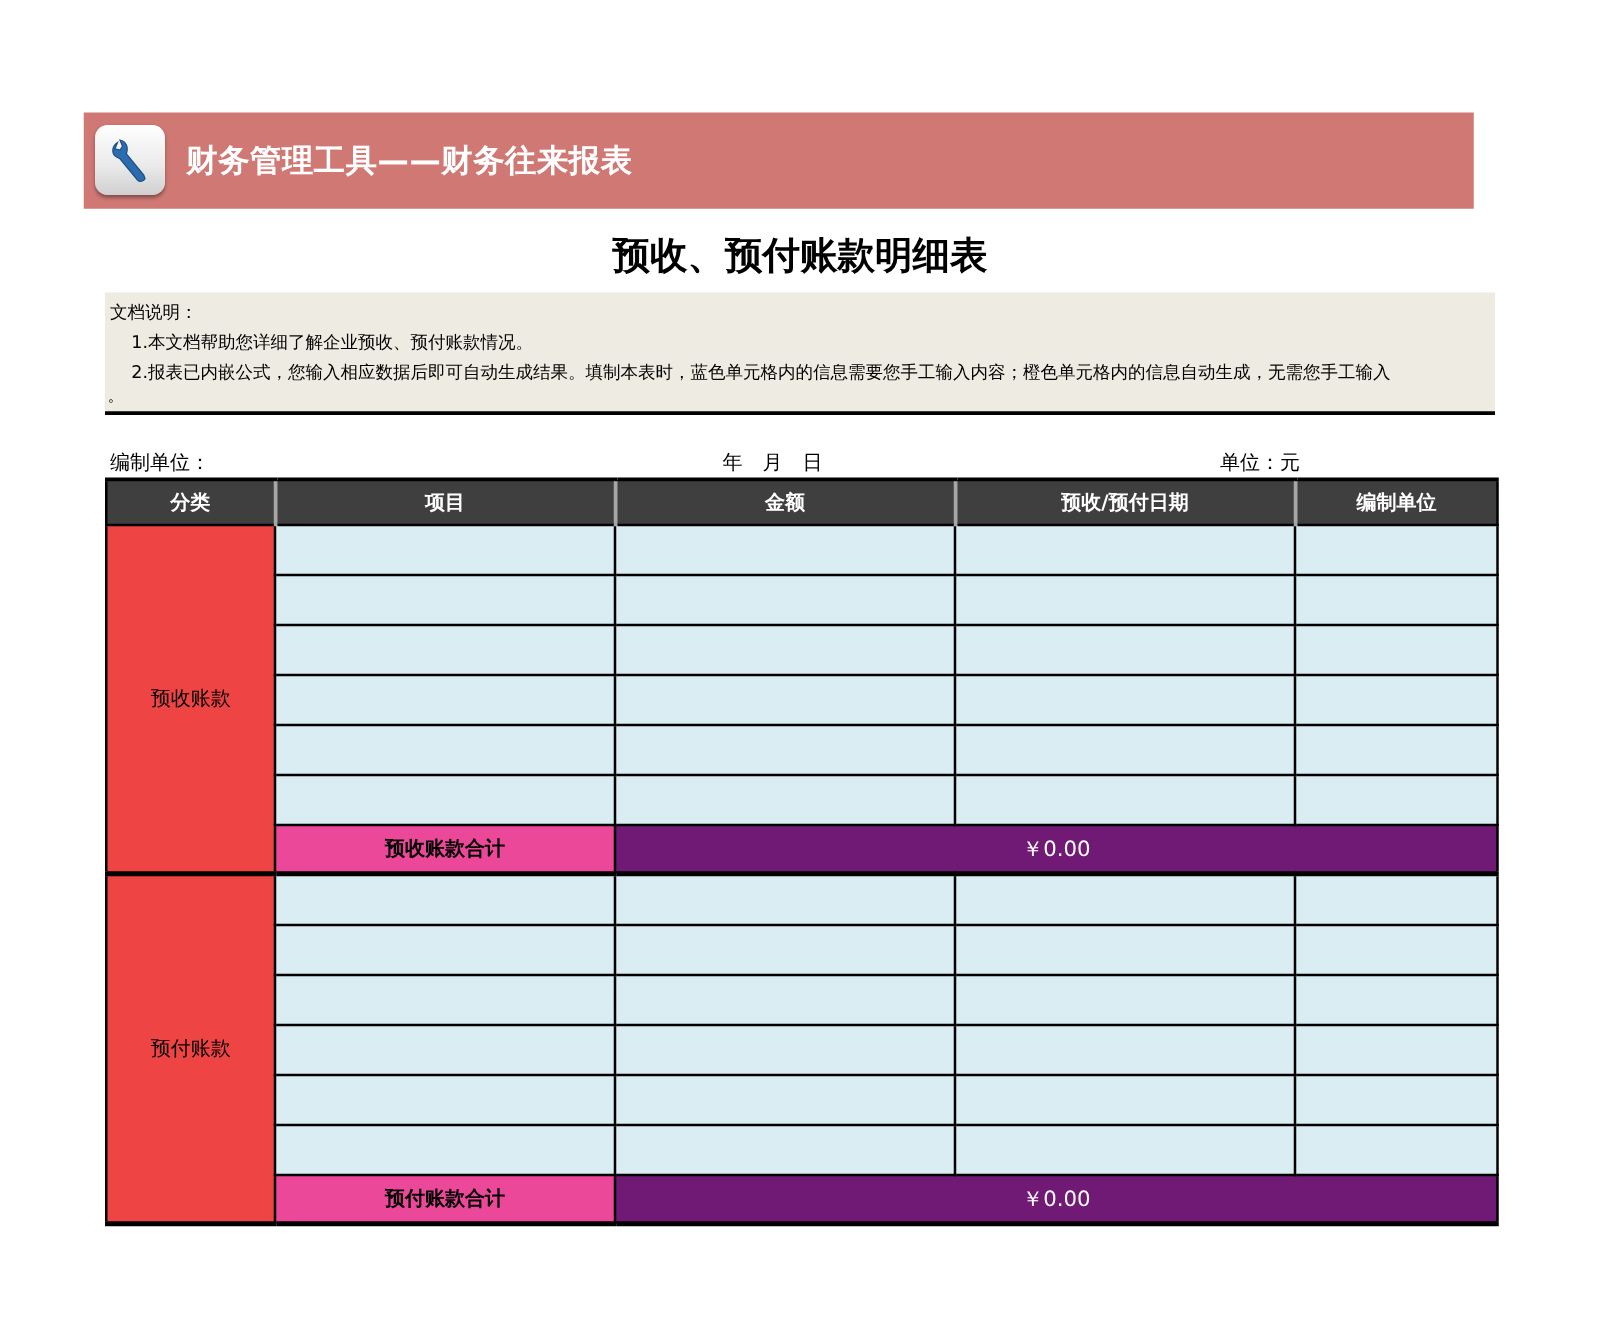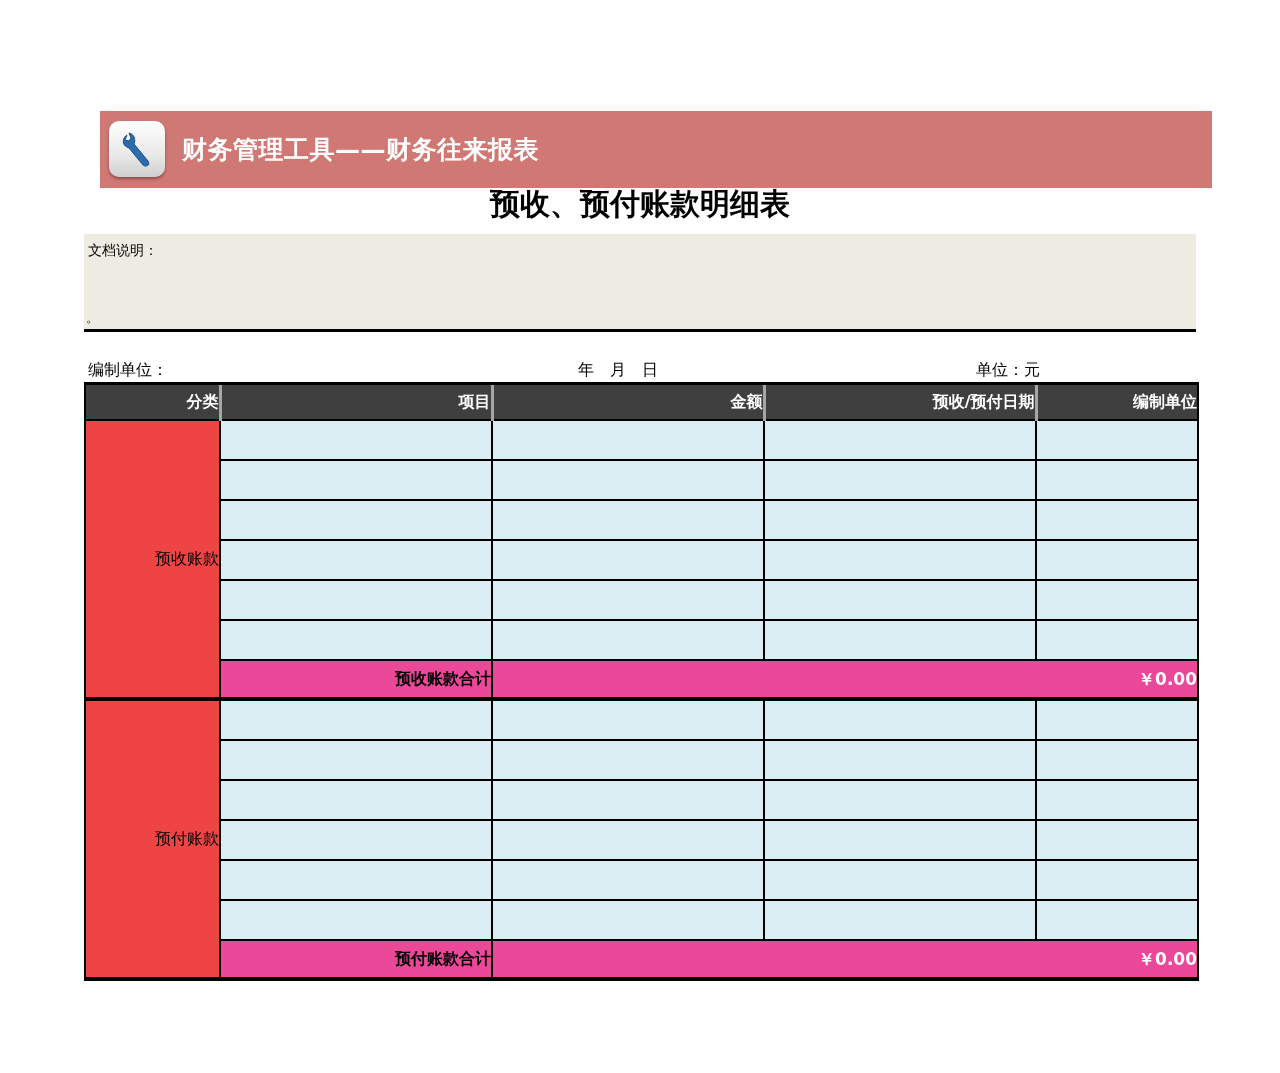--- a/index.html
+++ b/index.html
@@ -1,58 +1,60 @@
 <!DOCTYPE html>
 <html><head>
 <meta charset="utf-8">
 <style>
   html, body { margin:0; padding:0; background:#ffffff; }
   body { width:1280px; height:1073px; position:relative; font-family:"DejaVu Sans", "Liberation Sans", sans-serif; color:#000; overflow:hidden; }
-  .banner { position:absolute; left:100px; top:90px; width:1112px; height:77px; background:#cf7874;margin-top:21px; }
+  .banner { position:absolute; left:67px; top:90px; width:1112px; height:77px; background:#cf7874; }
   .banner .logo { position:absolute; left:9px; top:10px; width:56px; height:56px; border-radius:10px;
     background:linear-gradient(180deg,#ffffff 0%,#e9e9e9 60%,#cfcfcf 100%); box-shadow:0 2px 3px rgba(0,0,0,0.35); }
   .banner .logo svg { position:absolute; left:8px; top:8px; }
   .banner .btitle { position:absolute; left:82px; top:22px; font-size:25px; font-weight:bold; color:#ffffff; letter-spacing:0.5px; white-space:nowrap; }
   .main-title { position:absolute; left:0; width:1280px; top:184px; text-align:center; font-size:30px; font-weight:bold; }
   .notes { position:absolute; left:84px; top:234px; width:1112px; height:95px; background:#eeece2; border-bottom:3px solid #000; font-size:14px; line-height:26px;text-align:right; }
   .notes div { white-space:nowrap; }
   .notes .n0 { position:absolute; left:4px; top:3px; }
   .notes .n1 { position:absolute; left:21px; top:27px; }
   .notes .n2 { position:absolute; left:21px; top:51px; }
   .notes .n3 { position:absolute; left:2px; top:77px; font-size:13px; line-height:14px; }
   .meta { position:absolute; top:360px; font-size:16px; white-space:nowrap; }
   table.grid { position:absolute; left:84px; top:382px; border-collapse:collapse; table-layout:fixed; width:1113px; }
-  table.grid th, table.grid td { padding:0; text-align:right; vertical-align:middle; }
+  table.grid th, table.grid td { padding:0; text-align:center; vertical-align:middle; }
   table.grid thead th { background:#3f3f3f; color:#ffffff; font-size:16px; font-weight:bold; height:34px;
     border-top:3px solid #000; border-bottom:2px solid #000; border-left:3px solid #a6a6a6; }
   table.grid thead th:first-child { border-left:2px solid #000; }
   table.grid thead th:last-child { border-right:2px solid #000; }
   td.cat { background:#ef4444; font-size:16px; font-weight:normal; border-left:2px solid #000; border-right:2px solid #000; }
   td.in { background:#daedf3; height:38px; border:2px solid #000; }
   td.in.last { border-right:2px solid #000; }
   td.sumlabel { background:#ec4899; font-size:16px; font-weight:bold; height:36px; border:2px solid #000; }
-  td.sumval { background:#ec4899; color:#ffffff; font-size:17px; font-weight:bold; border:2px solid #000; }
+  td.sumval { background:#701a75; color:#ffffff; font-size:17px; font-weight:normal; border:2px solid #000; }
   tr.sectend td { border-bottom:4px solid #000; }
 </style>
 </head>
 <body>
 
 <div class="banner">
   <div class="logo">
     <svg width="40" height="40" viewBox="0 0 40 40">
       <path d="M10 6 C5 9 5 16 10 18 L12 19 L26 36 C28 38 31 37 32 35 L31 32 L17 15 C19 10 17 5 12 4 L14 9 L12 12 L8 11 Z" fill="#2b6cb0" stroke="#1d4f86" stroke-width="1"></path>
     </svg>
   </div>
   <div class="btitle">财务管理工具——财务往来报表</div>
 </div>
 
 <div class="main-title">预收、预付账款明细表</div>
 
 <div class="notes">
   <div class="n0">文档说明：</div>
+  <div class="n1">1.本文档帮助您详细了解企业预收、预付账款情况。</div>
+  <div class="n2">2.报表已内嵌公式，您输入相应数据后即可自动生成结果。填制本表时，蓝色单元格内的信息需要您手工输入内容；橙色单元格内的信息自动生成，无需您手工输入</div>
   <div class="n3">。</div>
 </div>
 
 <div class="meta" style="left:88px;">编制单位：</div>
 <div class="meta" style="left:578px;">年　月　日</div>
 <div class="meta" style="left:976px;text-align:right;">单位：元</div>
 
 <table class="grid">
   <colgroup>
     <col style="width:135px">

